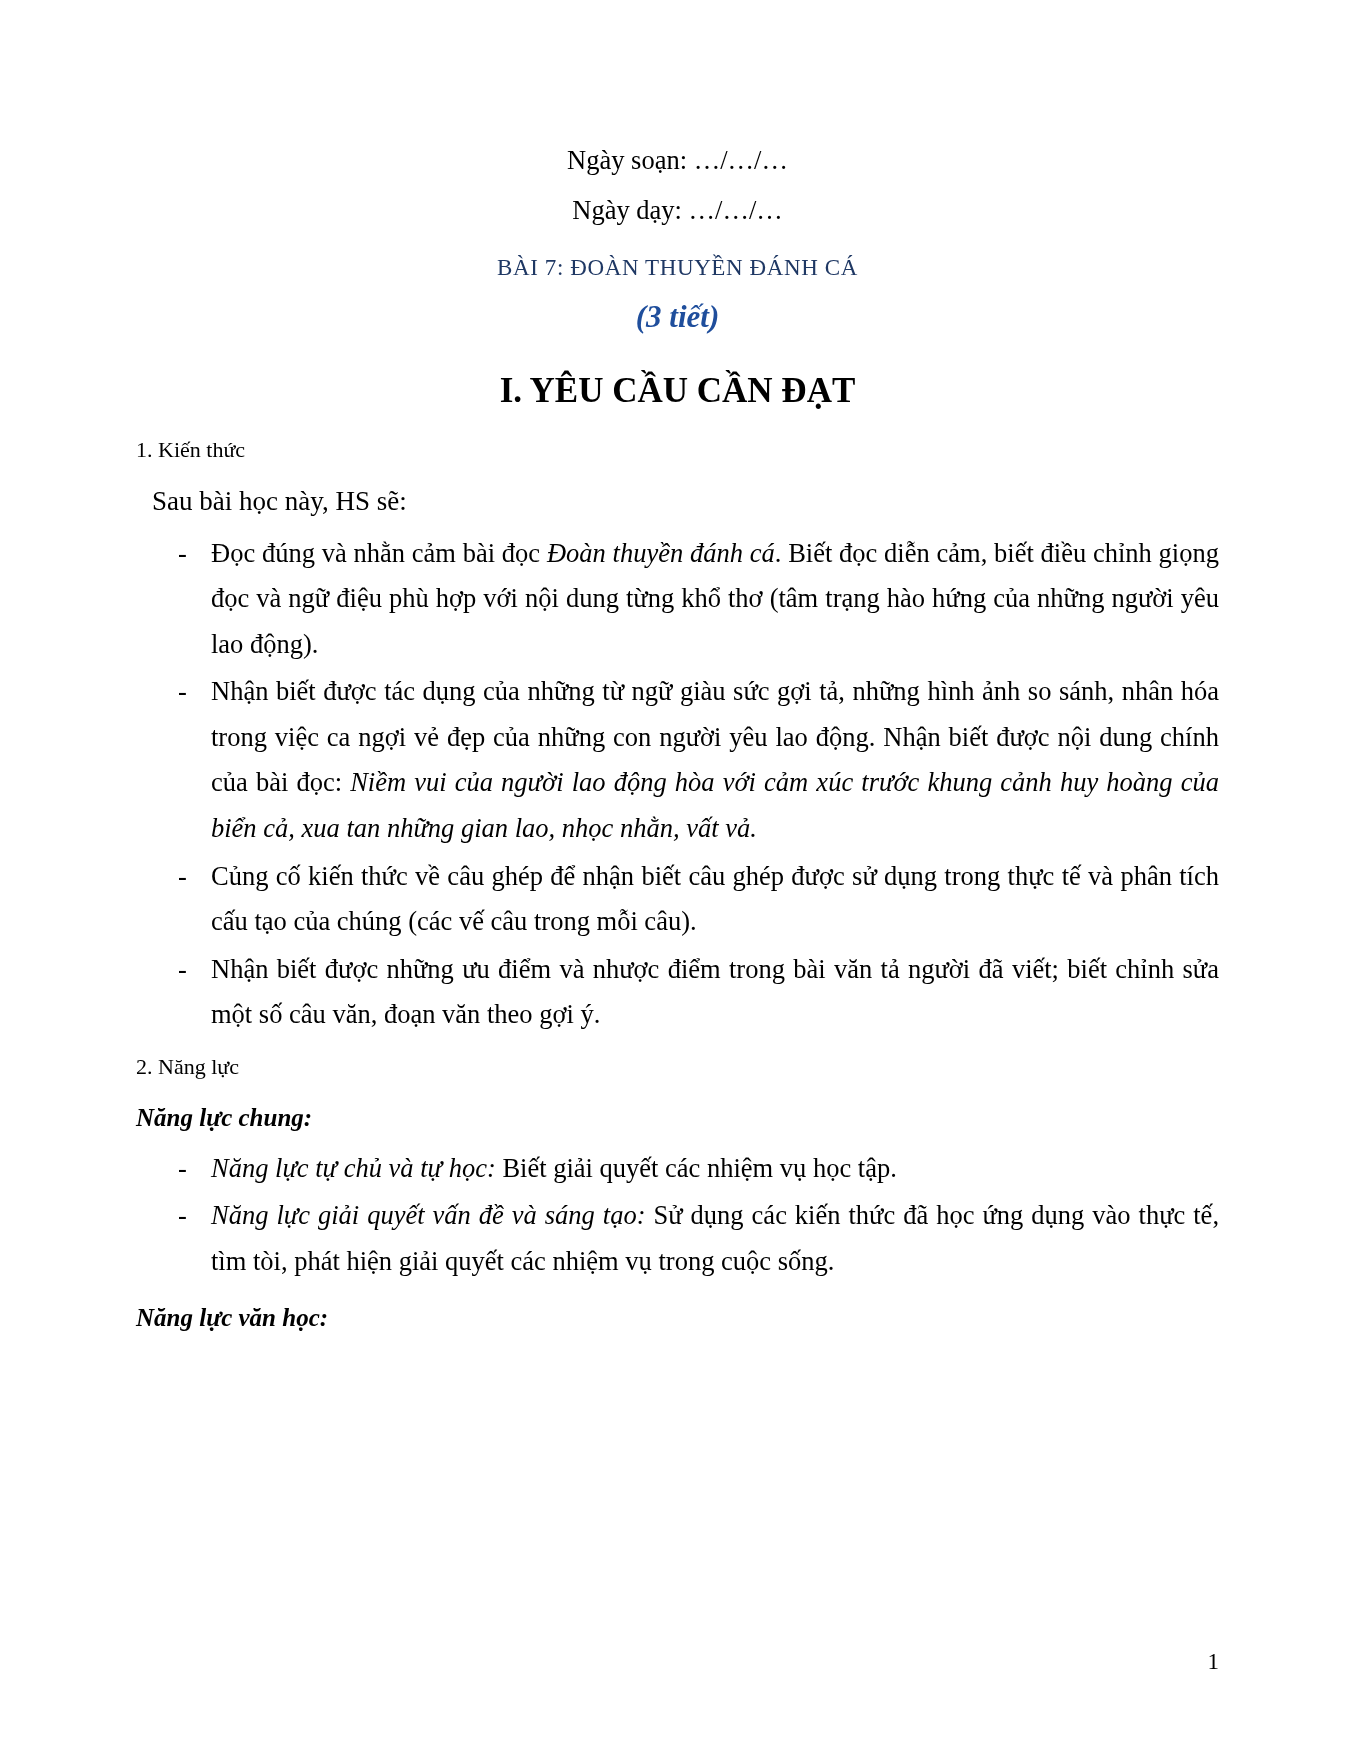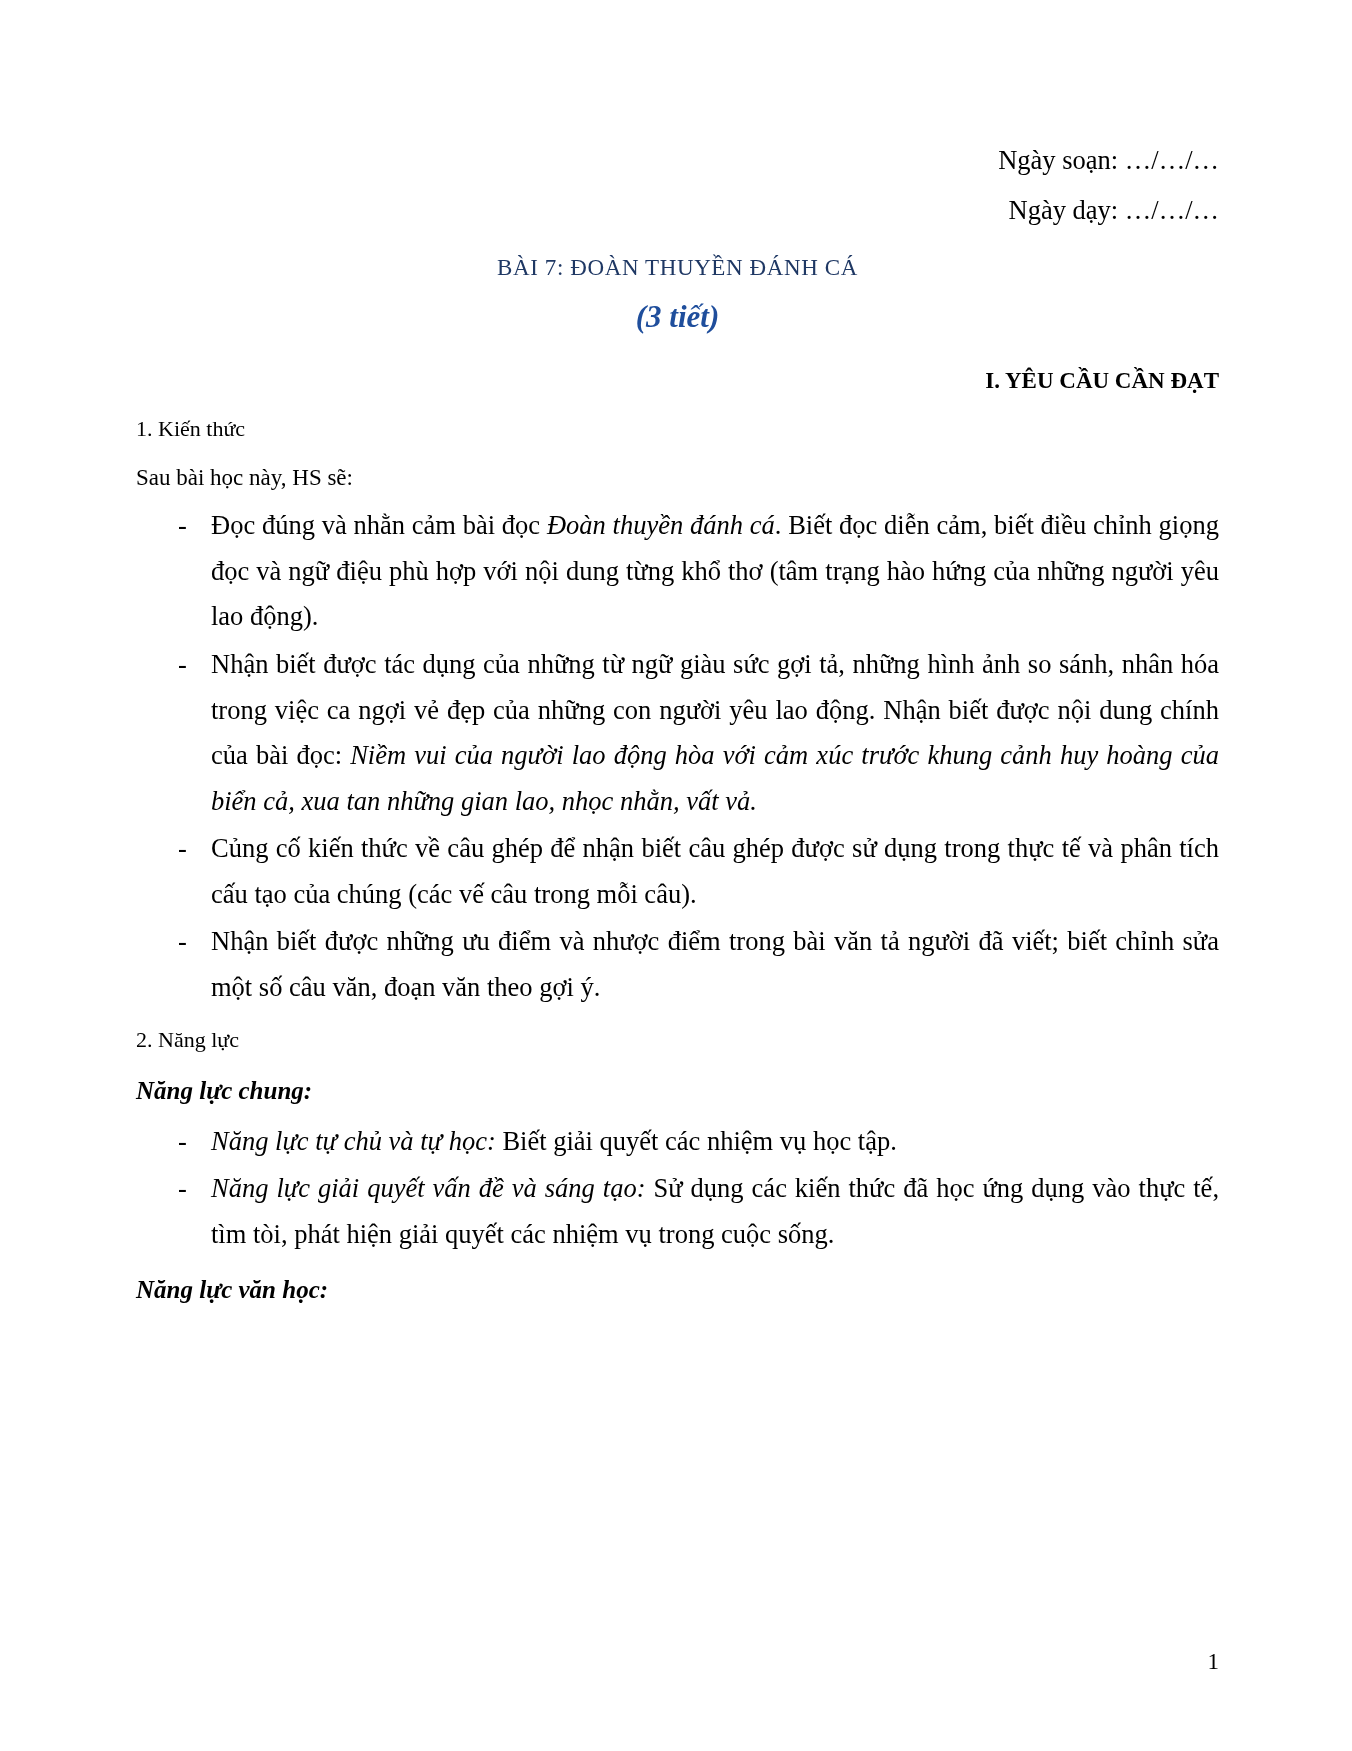--- a/index.html
+++ b/index.html
@@ -23,21 +23,21 @@
   }
   .doc-body {
     font-size: 26.5px;
     line-height: 1.72;
     text-align: justify;
   }
   .meta-line {
     font-size: 26.5px;
     line-height: 1.72;
     margin: 0 0 4px 0;
-    text-align: right;
+    text-align: center;
   }
   .title-main {
     text-align: center;
     font-weight: normal;
     font-size: 23px;
     letter-spacing: 0.6px;
     color: #1f3864;
     margin: 18px 0 0 0;
     line-height: 1.5;
   }
@@ -45,43 +45,43 @@
     text-align: center;
     font-weight: bold;
     font-style: italic;
     font-size: 31px;
     color: #1f4e9c;
     margin: 6px 0 0 0;
     line-height: 1.6;
   }
   .h-section {
     font-weight: bold;
-    font-size: 23px;
+    font-size: 35px;
     margin: 20px 0 0 0;
     line-height: 1.7;
-    text-align: right;
+    text-align: center;
   }
   .h-sub {
     font-weight: normal;
     font-size: 22px;
     margin: 10px 0 0 0;
     line-height: 1.7;
     text-align: left;
   }
   .h-sub-italic {
     font-weight: bold;
     font-style: italic;
     font-size: 25px;
     margin: 12px 0 0 0;
     line-height: 1.7;
     text-align: left;
   }
   .para {
-    margin: 10px 0 0 0;
-    font-size: 23px;
+    margin: 10px 0 0 16px;
+    font-size: 27px;
     line-height: 1.72;
     text-align: left;
   }
   ul.dash-list {
     list-style: none;
     margin: 6px 0 0 0;
     padding: 0;
   }
   ul.dash-list > li {
     position: relative;

